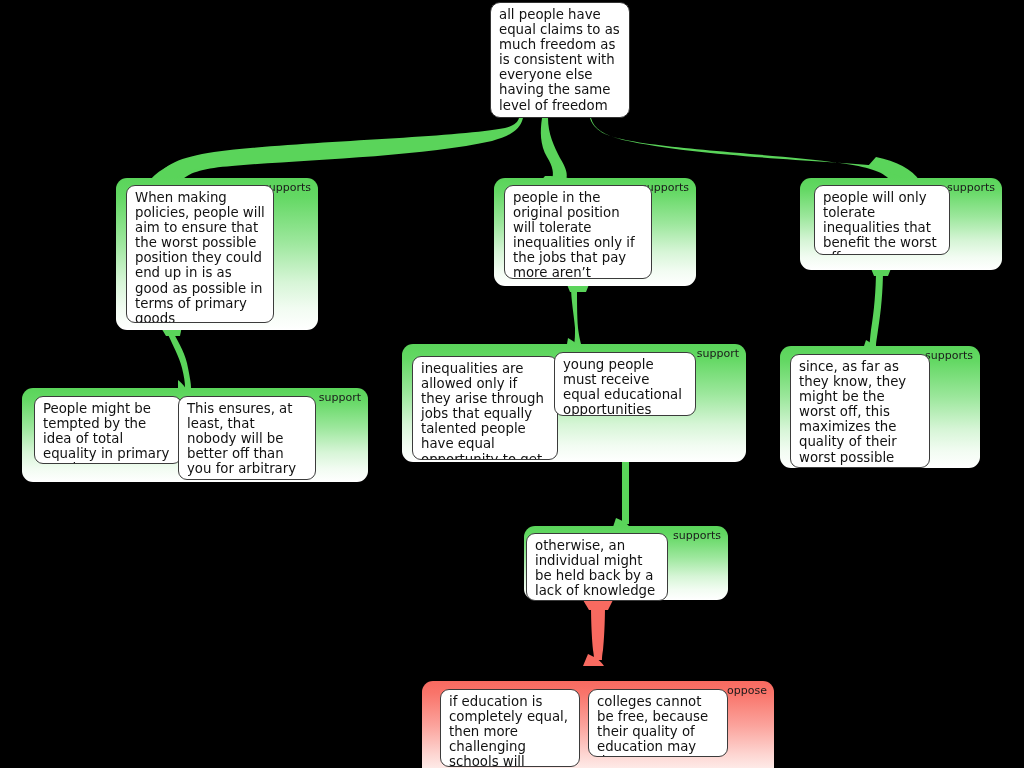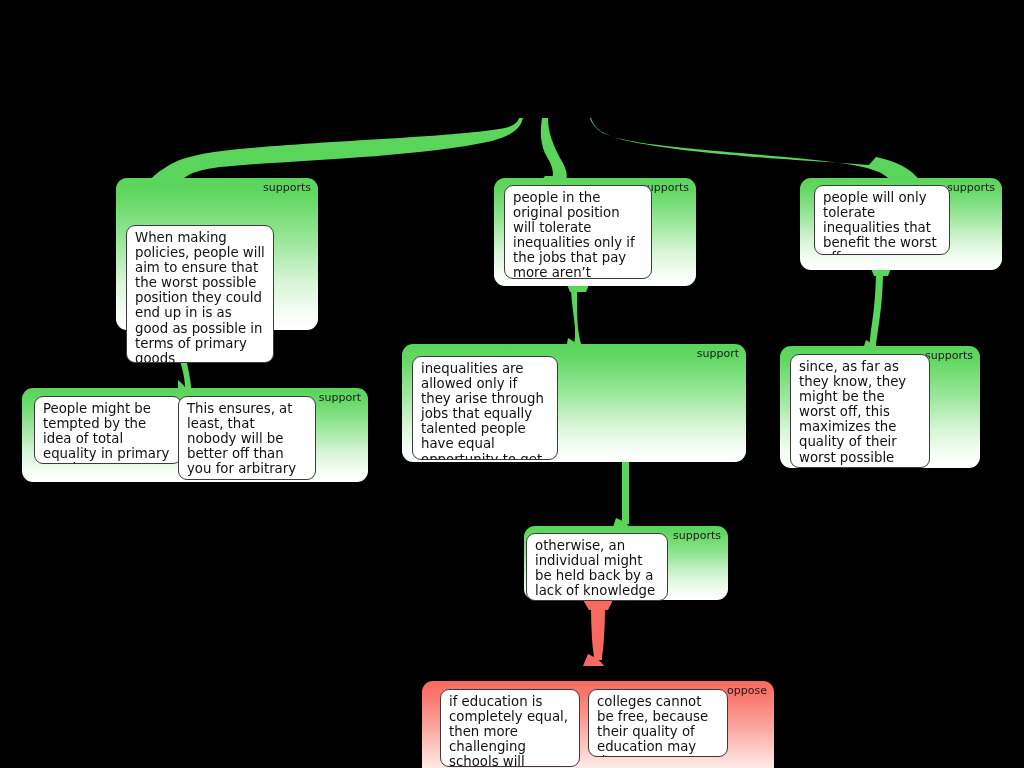--- a/index.html
+++ b/index.html
@@ -119,24 +119,27 @@
     <path fill="#f86a60" d="M 605,604
              C 605,624 604,640 603,650
              C 602,656 602,658 602,660
              L 594,660
              C 594,658 594,656 593,650
              C 592,640 591,624 591,604 Z"></path>
     <path fill="#f86a60" d="M 583,600 L 613,600 L 608,610 L 589,610 Z"></path>
     <path fill="#f86a60" d="M 588,654 C 595,657 601,661 604,666 L 583,666 Z"></path>
   </svg>
 
+  <div class="card root" style="left:490px;top:2px;width:140px;height:116px;z-index:3;">
+    <span>all people have equal claims to as much freedom as is consistent with everyone else having the same level of freedom</span>
+  </div>
 
   <div class="group support" style="left:116px;top:178px;width:202px;height:152px;">
     <span class="group-label">supports</span>
-    <div class="card" style="left:10px;top:7px;width:148px;height:138px;margin-top:40px;">
+    <div class="card" style="left:10px;top:7px;width:148px;height:138px;">
       <span>When making policies, people will aim to ensure that the worst possible position they could end up in is as good as possible in terms of primary goods</span>
     </div>
   </div>
 
   <div class="group support" style="left:494px;top:178px;width:202px;height:108px;">
     <span class="group-label">supports</span>
     <div class="card" style="left:10px;top:7px;width:148px;height:94px;">
       <span>people in the original position will tolerate inequalities only if the jobs that pay more aren’t assigned unfairly</span>
     </div>
   </div>
@@ -156,20 +159,23 @@
     <div class="card" style="left:156px;top:8px;width:138px;height:84px;">
       <span>This ensures, at least, that nobody will be better off than you for arbitrary reasons.</span>
     </div>
   </div>
 
   <div class="group support" style="left:402px;top:344px;width:344px;height:118px;">
     <span class="group-label">support</span>
     <div class="card" style="left:10px;top:12px;width:146px;height:104px;">
       <span>inequalities are allowed only if they arise through jobs that equally talented people have equal opportunity to get.</span>
     </div>
+    <div class="card" style="left:152px;top:8px;width:142px;height:64px;">
+      <span>young people must receive equal educational opportunities</span>
+    </div>
   </div>
 
   <div class="group support" style="left:780px;top:346px;width:200px;height:122px;">
     <span class="group-label">supports</span>
     <div class="card" style="left:10px;top:8px;width:140px;height:114px;">
       <span>since, as far as they know, they might be the worst off, this maximizes the quality of their worst possible outcome</span>
     </div>
   </div>
 
   <div class="group support" style="left:524px;top:526px;width:204px;height:74px;">

